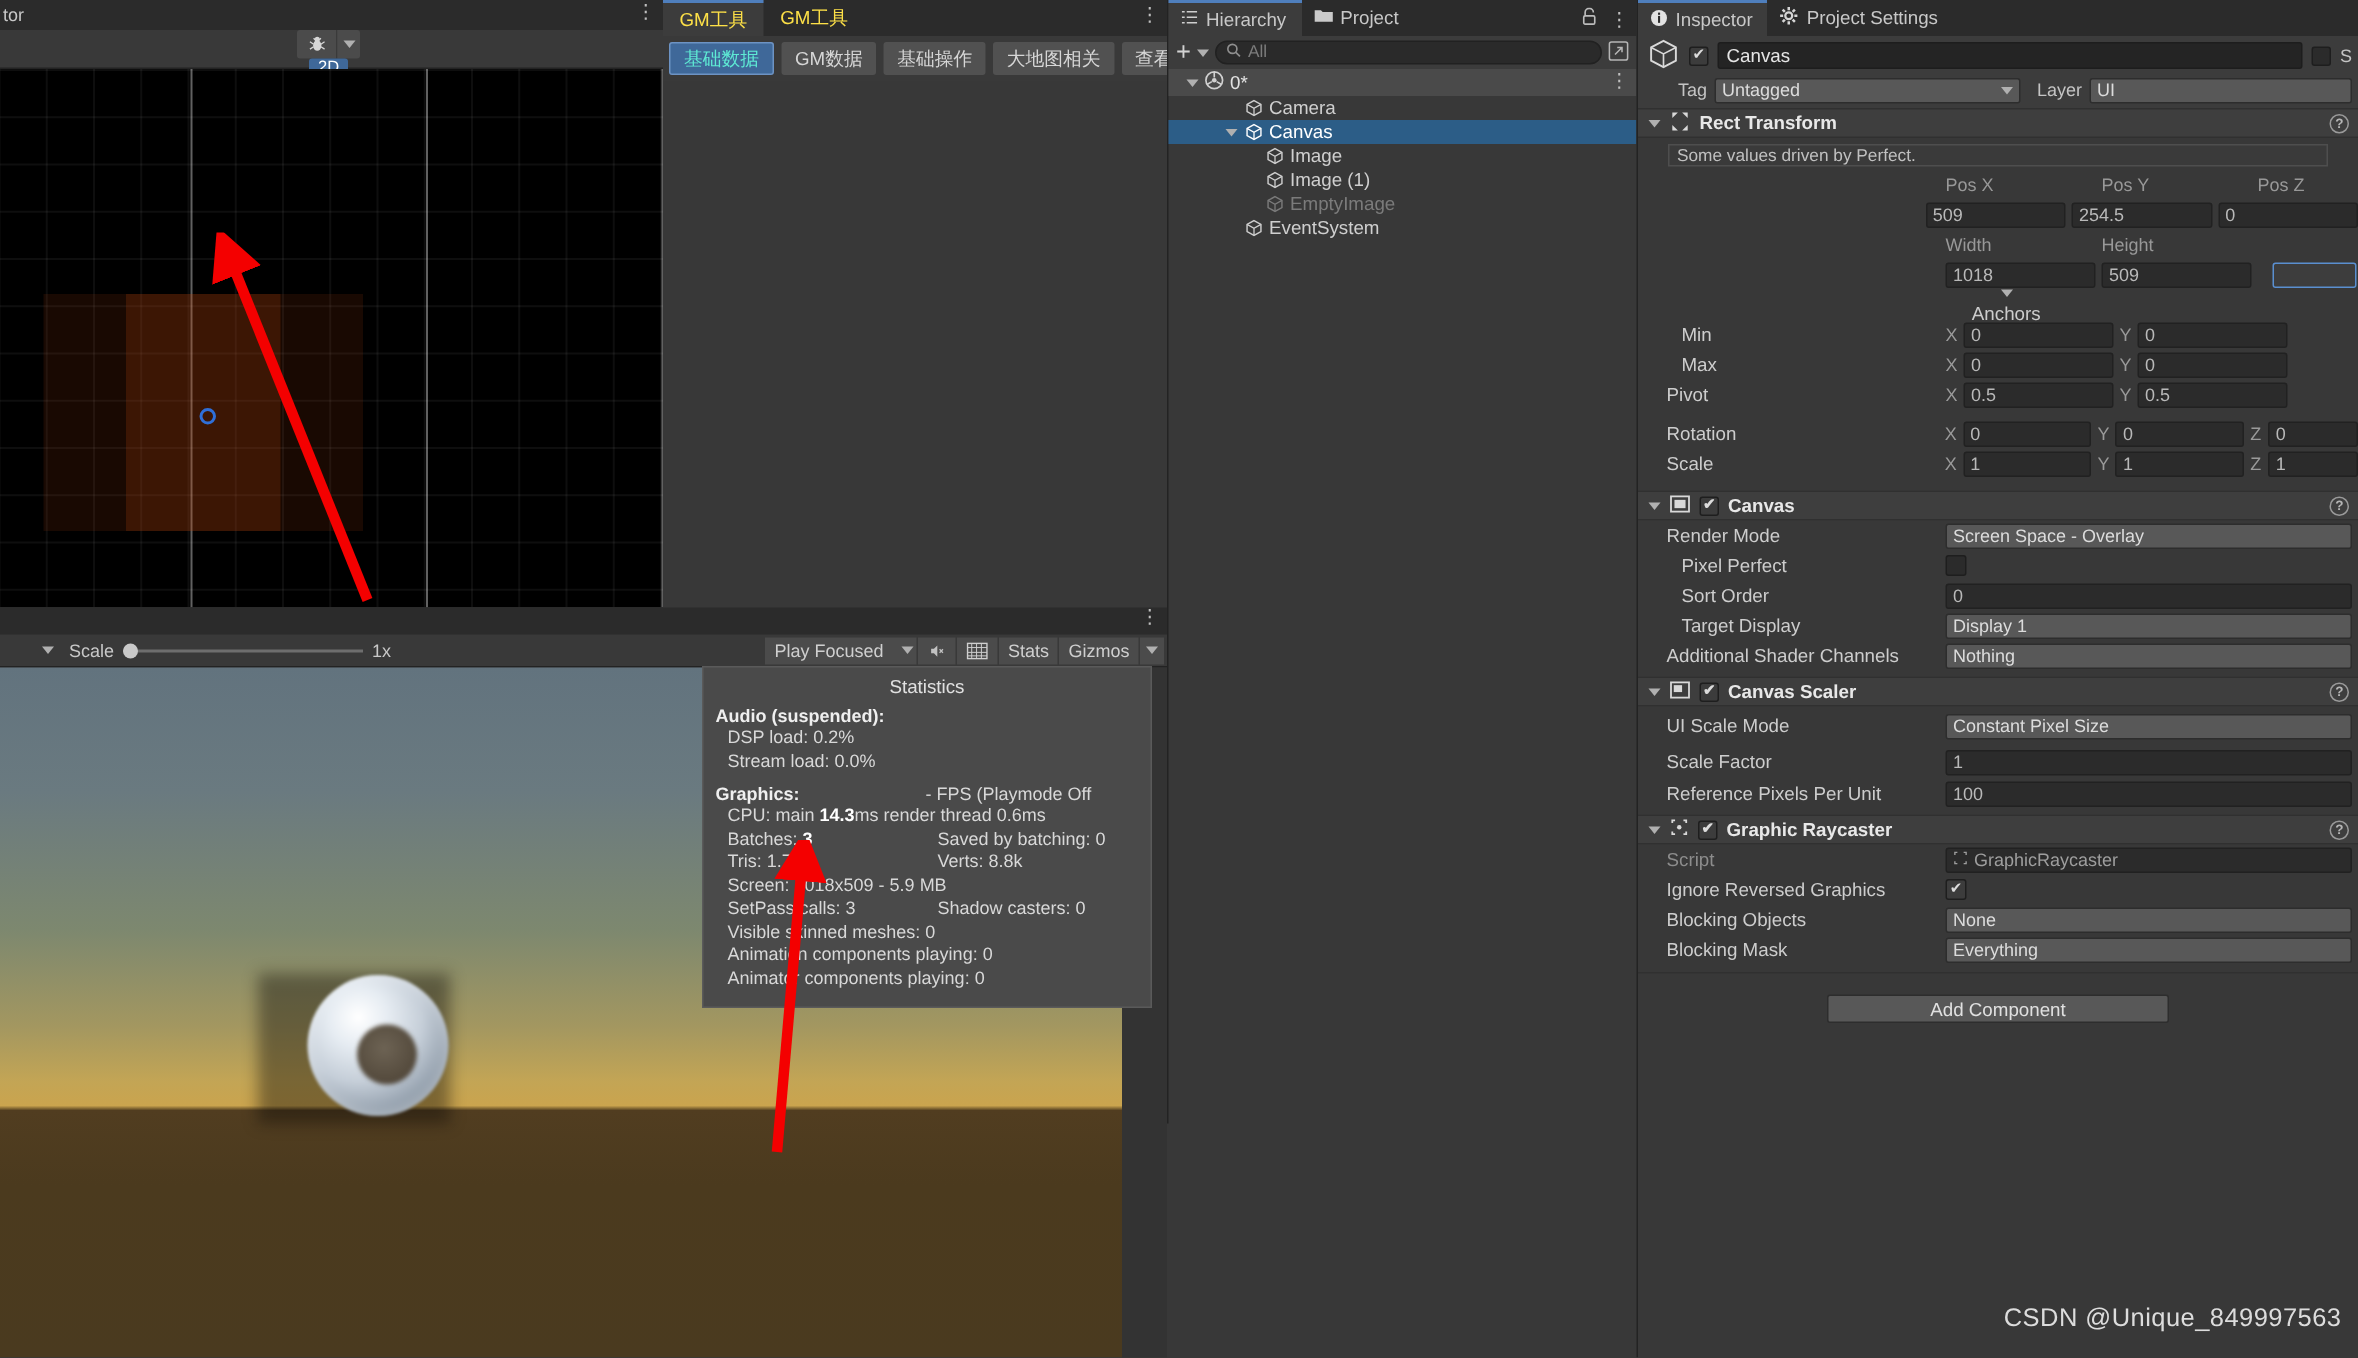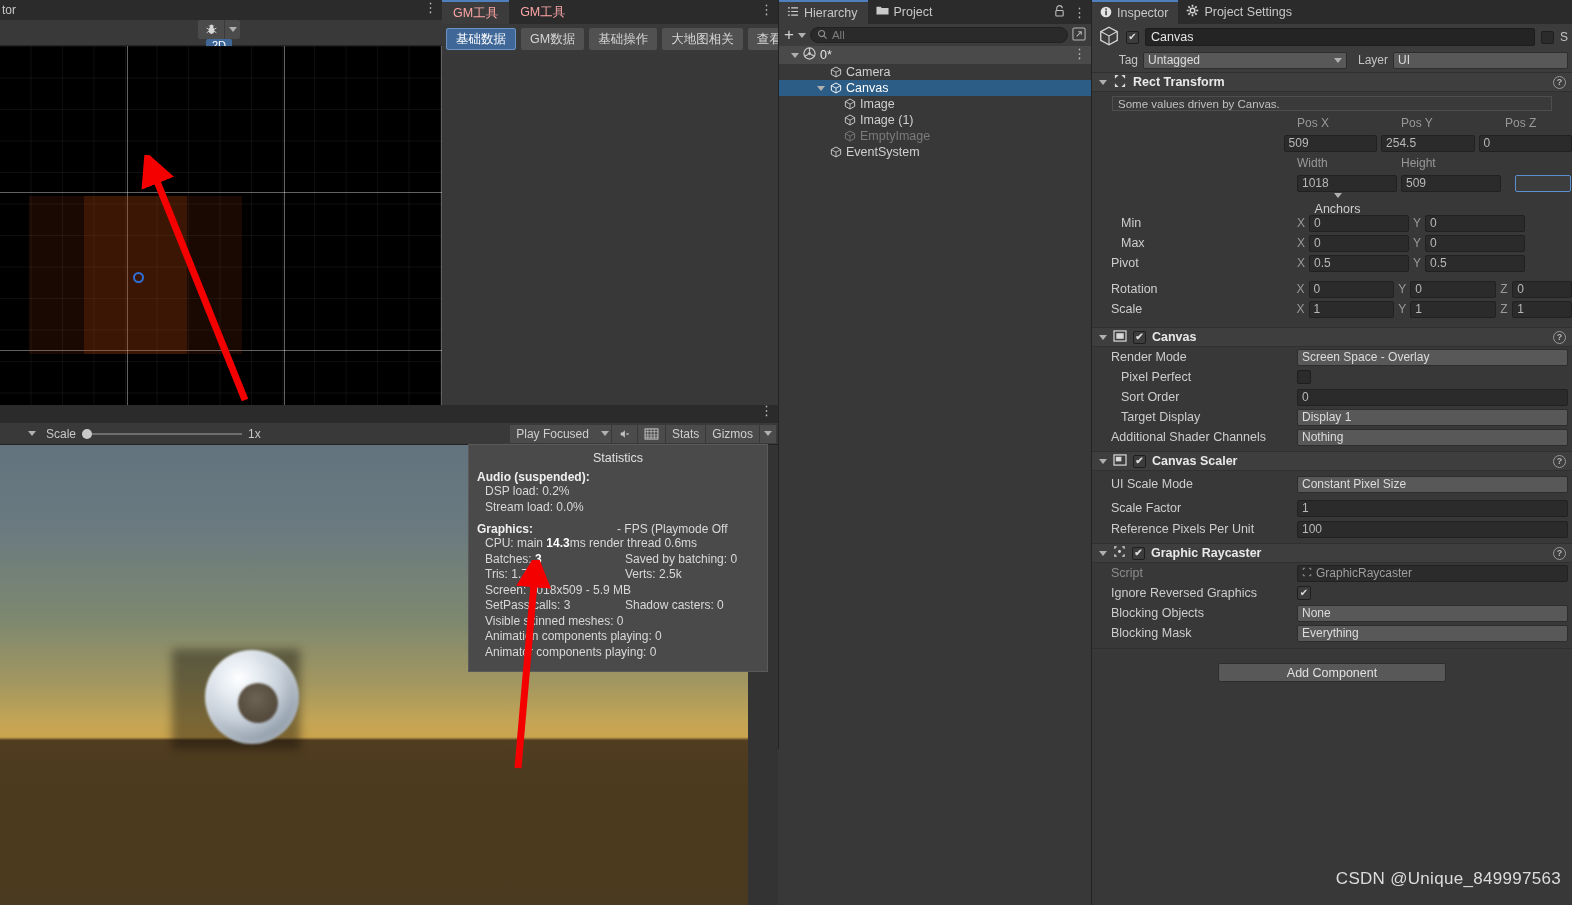--- a/index.html
+++ b/index.html
@@ -57,29 +57,29 @@
     background-size: 157px 158px;
     background-position: -30px -12px;
   }
   #canvas-rect-outer { position:absolute; left:29px; top:150px; width:213px; height:158px; background:rgba(190,70,15,0.13); }
   #canvas-rect-inner { position:absolute; left:84px; top:150px; width:103px; height:158px; background:rgba(200,75,15,0.20); }
   #pivot-dot { position:absolute; left:133px; top:226px; width:11px; height:11px; border:2px solid #2f6fd8; border-radius:50%; background:transparent; }
 
   
   #gm-panel { left:442px; top:0; width:336px; height:405px; background:#383838; }
   #gm-tabstrip { height:24px; background:#2b2b2b; display:flex; align-items:center; position:relative; }
-  .gmtab { height:24px; padding:0 11px; display:flex; align-items:center; font-size:12.5px; color:#fca5a5; }
+  .gmtab { height:24px; padding:0 11px; display:flex; align-items:center; font-size:12.5px; color:#fde047; }
   .gmtab.active { background:#3c3c3c; border-top:2px solid #4f7fbd; }
   #gm-toolbar { height:30px; background:#393939; display:flex; align-items:center; padding:0 4px; gap:5px; overflow:hidden;}
   .gmbtn {
     height:22px; padding:0 9px; background:#515151; border-radius:2px;
     display:flex; align-items:center; color:#d6d6d6; font-size:12.5px;
     white-space:nowrap;
   }
-  .gmbtn.active { background:#3f6899; color:#ffffff; border:1px solid #6d93c4; }
+  .gmbtn.active { background:#3f6899; color:#5eead4; border:1px solid #6d93c4; }
   #gm-body { height:351px; background:#383838; }
 
   
   #game-panel { left:0; top:405px; width:778px; height:500px; background:#383838; }
   #game-tabstrip { height:18px; background:#2b2b2b; position:relative; }
   #game-toolbar { height:22px; background:#393939; display:flex; align-items:center; border-bottom:1px solid #232323; padding:0 2px;}
   #game-toolbar .lbl { font-size:12px; color:#c8c8c8; }
   #scale-slider { width:160px; height:12px; position:relative; margin:0 6px; }
   #scale-slider .track { position:absolute; left:0; right:0; top:5px; height:2px; background:#6e6e6e; }
   #scale-slider .knob { position:absolute; left:0; top:1px; width:10px; height:10px; border-radius:50%; background:#c9c9c9; }
@@ -339,21 +339,21 @@
     </div>
     <div class="st-line">
       <span>CPU: main </span><span class="b">14.3</span><span>ms  render thread 0.6ms</span>
     </div>
     <div class="st-line st-cols">
       <span class="c1"><span>Batches: </span><span class="b">3</span></span>
       <span>Saved by batching: 0</span>
     </div>
     <div class="st-line st-cols">
       <span class="c1">Tris: 1.7k</span>
-      <span>Verts: 2.5k</span>
+      <span>Verts: 8.8k</span>
     </div>
     <div class="st-line">Screen: 1018x509 - 5.9 MB</div>
     <div class="st-line st-cols">
       <span class="c1">SetPass calls: 3</span>
       <span>Shadow casters: 0</span>
     </div>
     <div class="st-line">Visible skinned meshes: 0</div>
     <div class="st-line">Animation components playing: 0</div>
     <div class="st-line">Animator components playing: 0</div>
   </div>
@@ -539,21 +539,21 @@
               <path d="M2 1 L6 1 L2 5 Z"></path>
               <path d="M13 1 L9 1 L13 5 Z"></path>
               <path d="M2 14 L6 14 L2 10 Z"></path>
               <path d="M13 14 L9 14 L13 10 Z"></path>
             </g>
           </svg>
       </span>
       <span>Rect Transform</span>
       <span class="help-dot">?</span>
     </div>
-    <div class="note">Some values driven by Canvas.</div>
+    <div class="note">Some values driven by Perfect.</div>
 
     <div class="prop-row">
       <span class="prop-label"></span>
       <span class="lbl-small" style="color:#989898;width:104px;">Pos X</span>
       <span class="lbl-small" style="color:#989898;width:104px;">Pos Y</span>
       <span class="lbl-small" style="color:#989898;">Pos Z</span>
     </div>
     <div class="prop-row">
       <span class="prop-label"></span>
       <div class="field" style="width:100px;margin-right:4px;">509</div>

